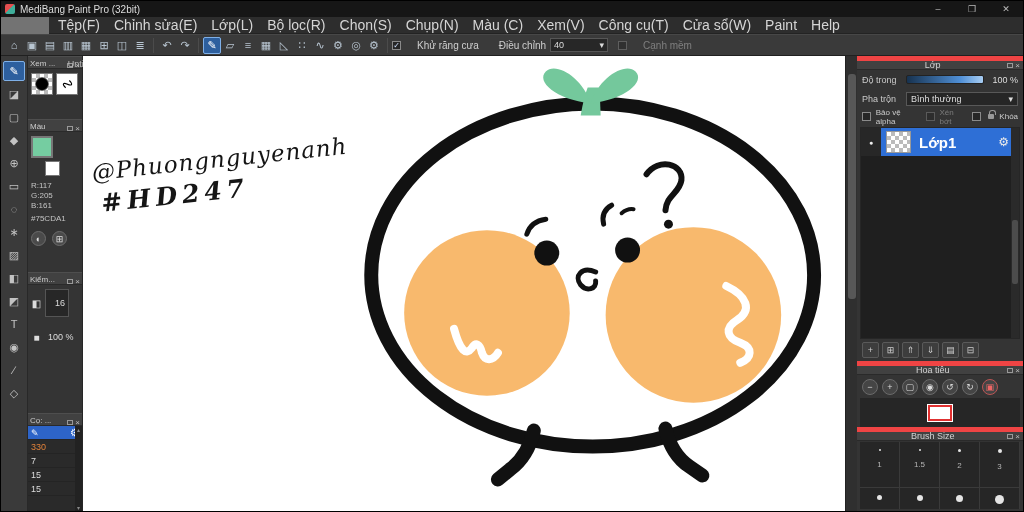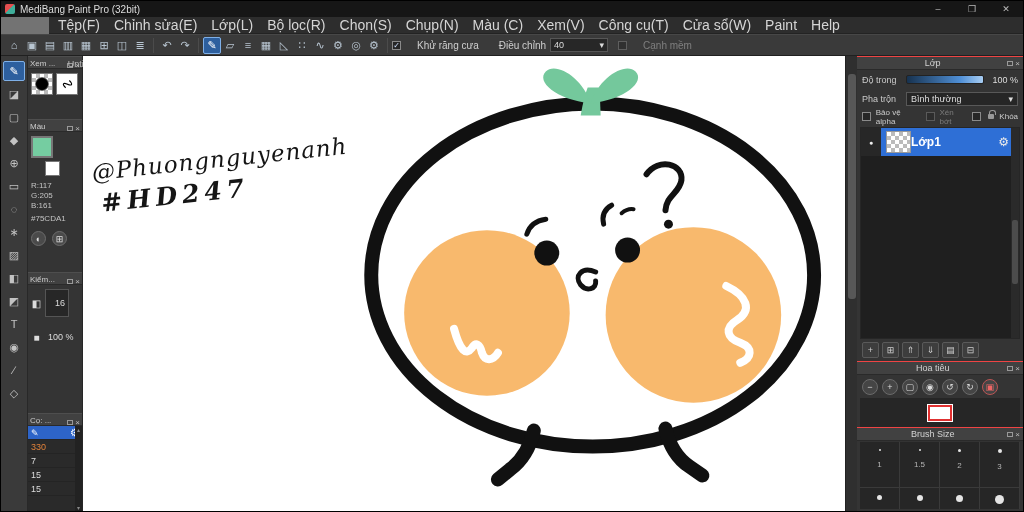--- a/index.html
+++ b/index.html
@@ -69,35 +69,35 @@
   .canvas { flex:1; background:#fff; position:relative; overflow:hidden; }
   .canvas svg.art { position:absolute; inset:0; width:100%; height:100%; }
   .watermark { position:absolute; left:10px; top:90px; transform:rotate(-6deg); color:#151515;
                font-family:"DejaVu Serif", serif; font-style:italic; }
   .wm1 { font-size:23px; letter-spacing:1px; }
   .wm2 { font-size:25px; margin:4px 0 0 6px; letter-spacing:5px; font-weight:bold; }
   .vscroll { width:12px; background:#2f2f2f; border-left:1px solid #222; position:relative; }
   .vthumb { position:absolute; top:18px; left:2px; width:8px; height:225px; background:#575757; border-radius:3px; }
   
   .rightpanel { width:166px; background:#343434; display:flex; flex-direction:column; font-size:9px; }
-  .rtitle { height:14px; background:#414141; border-top:1px solid #ef4444; border-bottom:1px solid #2a2a2a; display:flex; align-items:center; padding:0 3px; gap:2px; }
+  .rtitle { height:14px; background:#414141; border-top:5px solid #ef4444; border-bottom:1px solid #2a2a2a; display:flex; align-items:center; padding:0 3px; gap:2px; }
   .rtitle .txt { flex:1; text-align:center; font-size:9px; color:#d3d3d3; }
   .oprow { display:flex; align-items:center; gap:4px; padding:3px 5px; height:19px; }
   .oprow .lbl { width:40px; color:#c9c9c9; }
   .slider { flex:1; height:9px; border:1px solid #222; background:linear-gradient(90deg,#17324f,#4f8fd6 70%,#a8cdf2); border-radius:2px; }
   .opval { width:30px; text-align:right; color:#ddd; }
   .selectbox { flex:1; height:14px; background:#262626; border:1px solid #585858; display:flex; align-items:center; justify-content:space-between; padding:0 4px; color:#ddd; }
   .checksrow { display:flex; align-items:center; gap:5px; padding:2px 5px; height:17px; font-size:8px; }
   .lockico { width:7px; height:5px; background:#999; border-radius:1px; position:relative; margin-left:2px; }
   .lockico::before { content:""; position:absolute; top:-4px; left:1px; width:5px; height:4px; border:1px solid #999; border-bottom:none; border-radius:3px 3px 0 0; }
   .layerlist { height:212px; background:#1f1f1f; border:1px solid #262626; margin:2px 3px 0; position:relative; }
   .layerrow { height:28px; background:#2e6fd6; display:flex; align-items:center; }
   .eyecell { width:20px; height:100%; background:#272727; display:flex; align-items:center; justify-content:center; color:#eee; font-size:7px; }
   .lthumb { width:25px; height:22px; margin-left:5px; border:1px solid #999; }
-  .layername { flex:1; font-weight:bold; color:#fff; font-size:12px; }
+  .layername { flex:1; margin-left:8px; font-weight:bold; color:#fff; font-size:15px; }
   .layergear { color:#eaeaea; margin-right:10px; font-size:12px; }
   .llscroll { position:absolute; right:0; top:0; bottom:0; width:8px; background:#2a2a2a; }
   .llthumb { position:absolute; top:92px; left:1px; width:6px; height:64px; background:#4c4c4c; border-radius:2px; }
   .layerbtns { display:flex; gap:3px; padding:3px 5px; height:22px; }
   .lbtn { width:17px; height:16px; background:#3d3d3d; border:1px solid #5a5a5a; display:flex; align-items:center; justify-content:center; font-size:9px; color:#ccc; border-radius:2px; }
   .navbtns { display:flex; gap:4px; padding:3px 5px; height:23px; align-items:center; }
   .nbtn { width:16px; height:16px; border-radius:50%; background:#454545; border:1px solid #6a6a6a; display:flex; align-items:center; justify-content:center; font-size:9px; color:#ddd; }
   .nbtn.red { color:#e66; border-color:#b55; }
   .navpreview { height:29px; background:#262626; margin:0 3px; display:flex; align-items:center; justify-content:center; }
   .pvbox { width:26px; height:18px; background:#fff; position:relative; }

